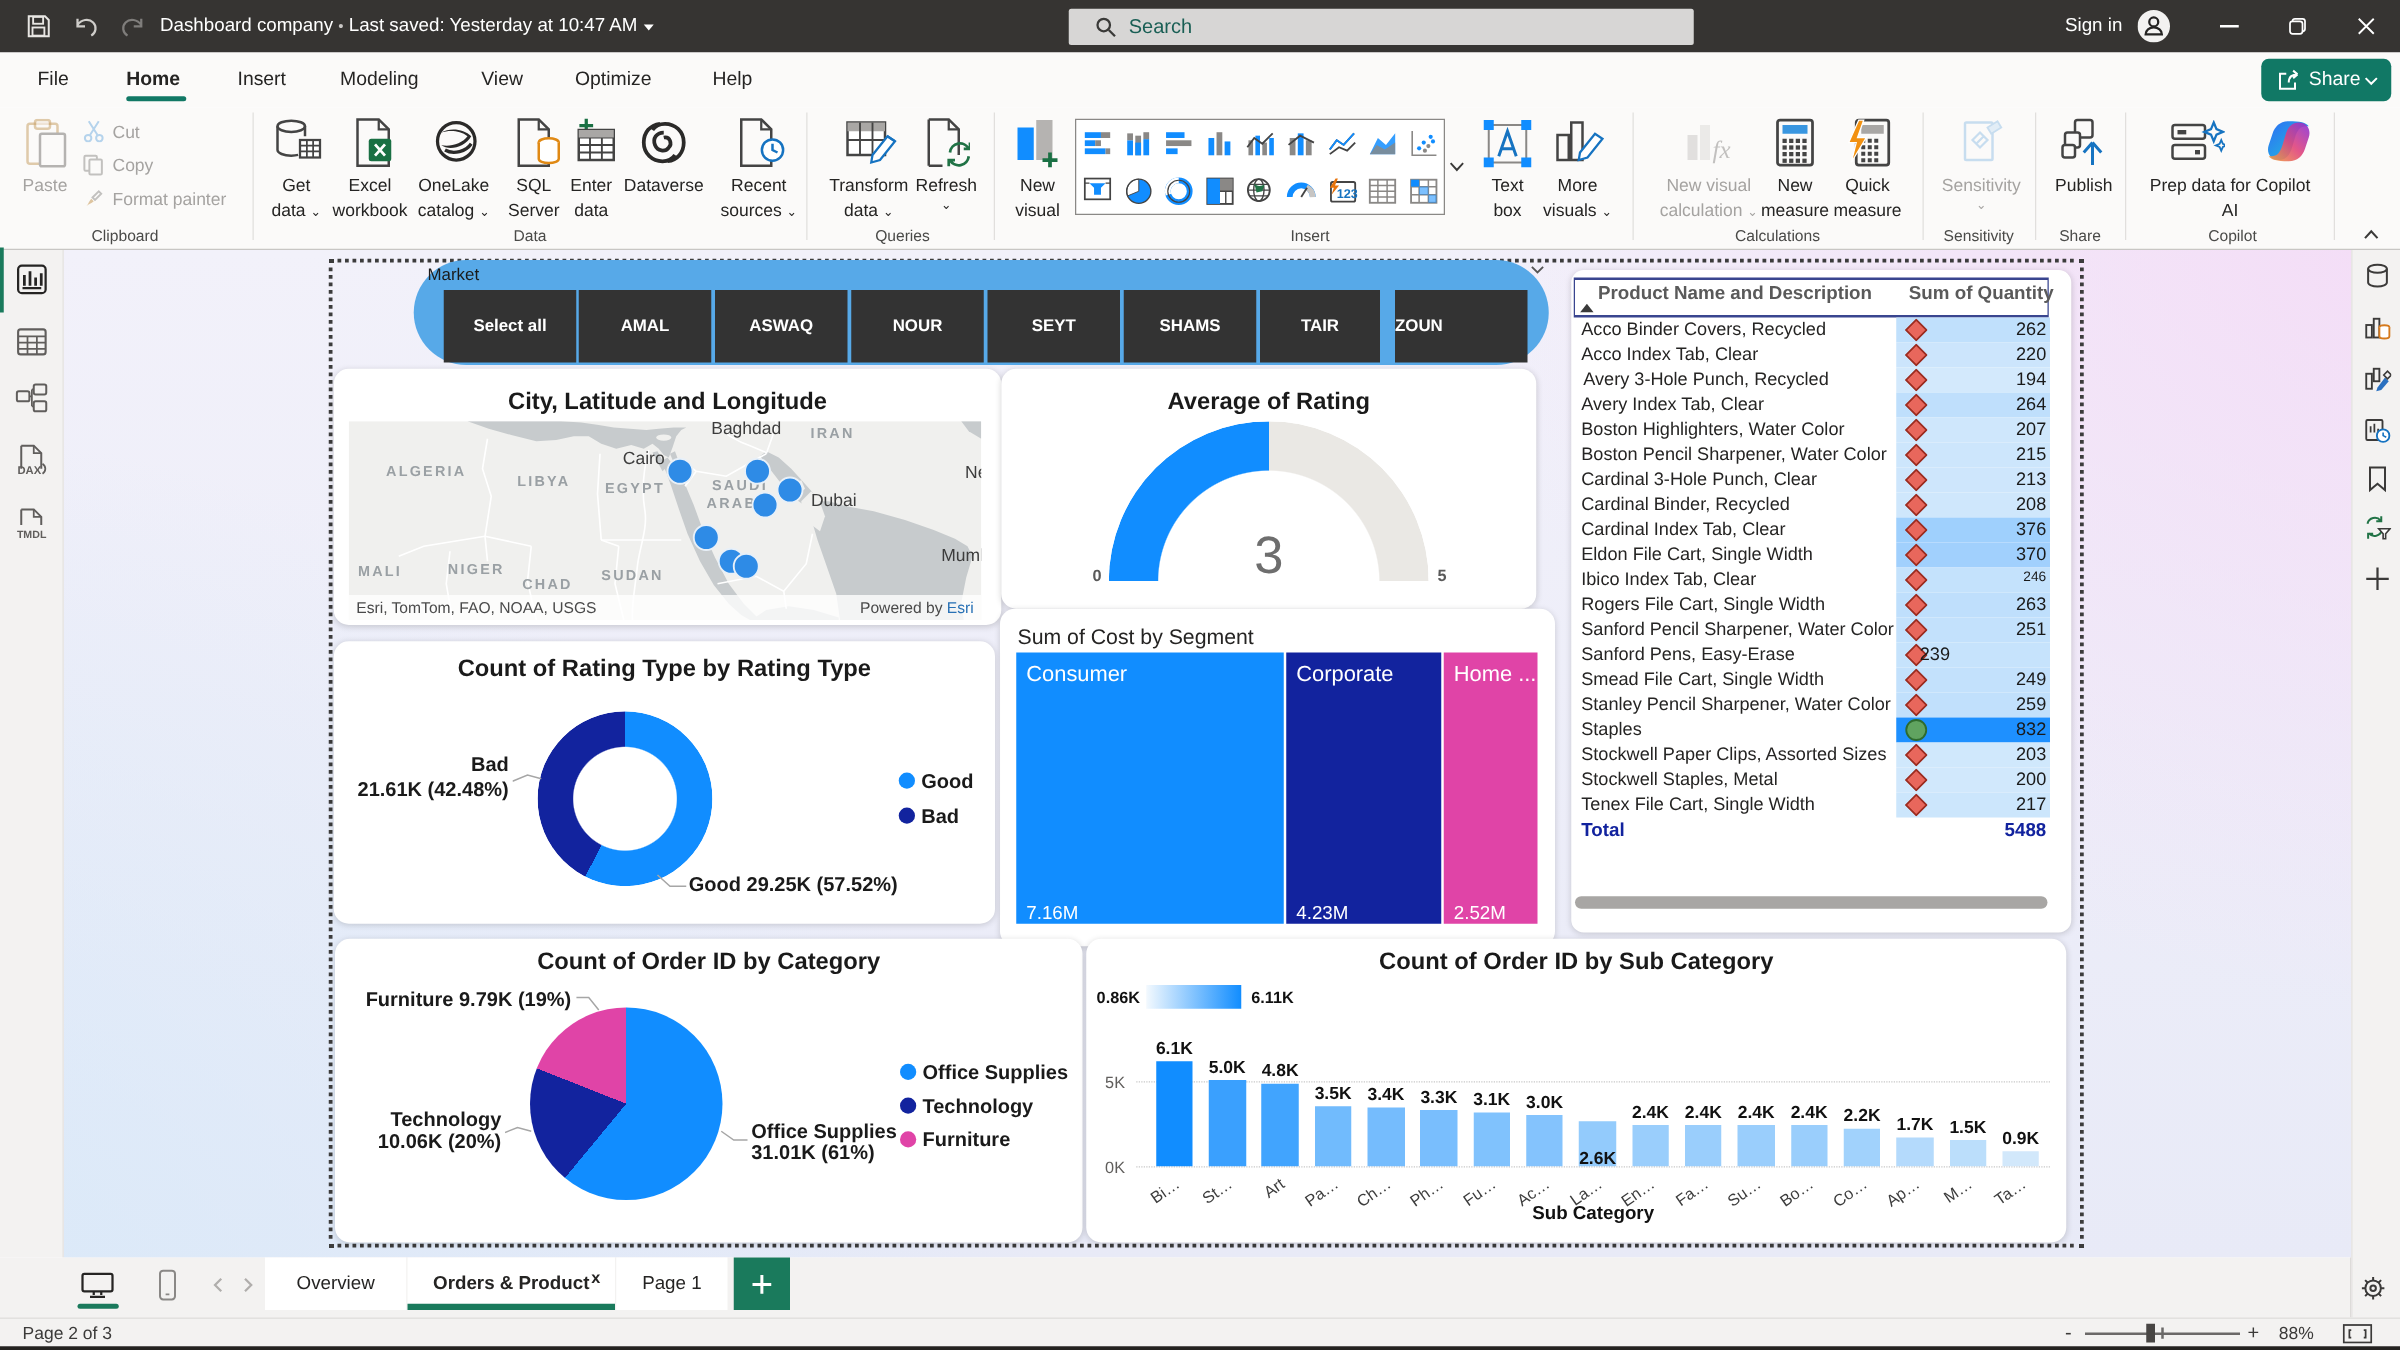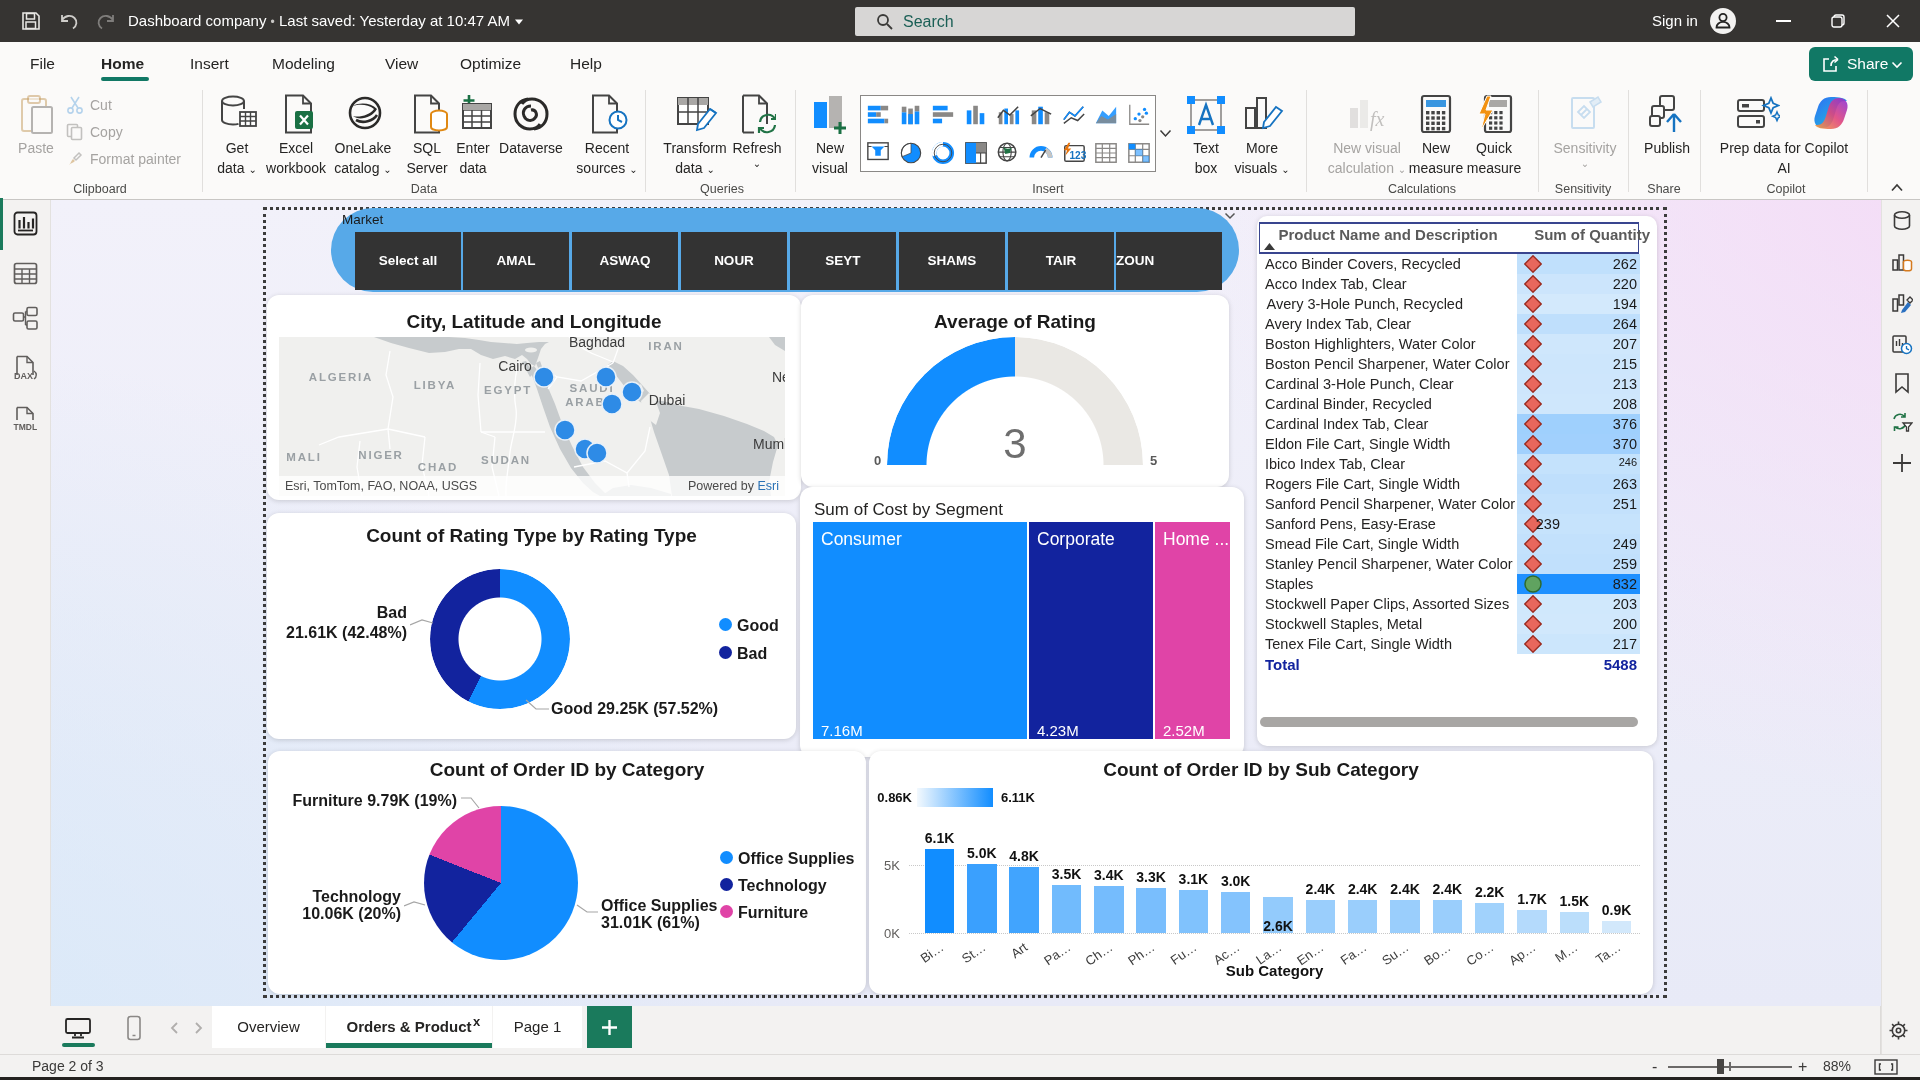--- a/index.html
+++ b/index.html
@@ -430,21 +430,21 @@
 <div class="canvas">
 <div class="page"></div>
 <div class="abs" style="left:280px;top:8px;width:908px;height:84px;background:#57a9e8;border-radius:42px;"></div>
 <div class="abs" style="left:291px;top:12px;font-size:13.5px;color:#1a1a1a;">Market</div>
 <div class="abs" style="left:304px;top:32px;width:106px;height:58px;background:#333333;color:#fff;font-weight:bold;font-size:13.5px;text-align:center;line-height:58px;">Select all</div>
 <div class="abs" style="left:412px;top:32px;width:106px;height:58px;background:#333333;color:#fff;font-weight:bold;font-size:13.5px;text-align:center;line-height:58px;">AMAL</div>
 <div class="abs" style="left:521px;top:32px;width:106px;height:58px;background:#333333;color:#fff;font-weight:bold;font-size:13.5px;text-align:center;line-height:58px;">ASWAQ</div>
 <div class="abs" style="left:630px;top:32px;width:106px;height:58px;background:#333333;color:#fff;font-weight:bold;font-size:13.5px;text-align:center;line-height:58px;">NOUR</div>
 <div class="abs" style="left:739px;top:32px;width:106px;height:58px;background:#333333;color:#fff;font-weight:bold;font-size:13.5px;text-align:center;line-height:58px;">SEYT</div>
 <div class="abs" style="left:848px;top:32px;width:106px;height:58px;background:#333333;color:#fff;font-weight:bold;font-size:13.5px;text-align:center;line-height:58px;">SHAMS</div>
-<div class="abs" style="left:957px;top:32px;width:106px;height:58px;background:#333333;color:#fff;font-weight:bold;font-size:13.5px;text-align:center;line-height:58px;">TAIR</div>
+<div class="abs" style="left:957px;top:32px;width:96px;height:58px;background:#333333;color:#fff;font-weight:bold;font-size:13.5px;text-align:center;line-height:58px;">TAIR</div>
 <div class="abs" style="left:1065px;top:32px;width:106px;height:58px;background:#333333;color:#fff;font-weight:bold;font-size:13.5px;text-align:left;line-height:58px;">ZOUN</div>
 <svg class="abs" style="left:1173px;top:12px" width="12" height="8" viewBox="0 0 12 8">
       <path d="M1.5 1.5 L6 6 L10.5 1.5" fill="none" stroke="#555" stroke-width="1.5"></path>
     </svg>
 <div class="card" style="left:216px;top:95px;width:534px;height:205px;"></div>
 <div class="ctitle" style="left:216px;top:111px;width:534px;">City, Latitude and Longitude</div>
 <svg class="abs" style="left:228px;top:137px" width="506" height="159" viewBox="0 0 506 159">
       <rect x="0" y="0" width="506" height="159" fill="#f0f0ee"></rect>
       <path d="M95 0 L112 6 L130 11 L150 16 L166 15 L180 12 L192 12 L202 18 L214 22 L226 19 L236 22 L243 18 L248 22 L252 27 L256 29 L259 21 L262 12 L266 7 L270 5 L260 5 L248 6 L238 7 L225 6 L212 5 L200 3 L186 1 L170 0 z" fill="#c7cbcd"></path>
       <ellipse cx="252" cy="13" rx="6" ry="2.5" fill="#f0f0ee"></ellipse>
@@ -541,21 +541,21 @@
 <svg class="abs" style="left:473px;top:498px" width="26" height="14" viewBox="0 0 26 14">
       <path d="M2 2 L12 11 L25 11" fill="none" stroke="#a6a6a6" stroke-width="1.2"></path>
     </svg>
 <div class="legdot" style="left:668px;top:418px;background:#118DFF;"></div>
 <div class="legtxt" style="left:686px;top:417px;">Good</div>
 <div class="legdot" style="left:668px;top:446px;background:#12239E;"></div>
 <div class="legtxt" style="left:686px;top:445px;">Bad</div>
     <div class="card" style="left:1206px;top:16px;width:400px;height:530px;border-radius:10px;"></div>
 <div class="abs" style="left:1208px;top:22px;width:380px;height:32px;border-top:2px solid #39458f;border-bottom:2px solid #39458f;border-left:1px solid #39458f;border-right:1px solid #39458f;"></div>
 <div class="abs" style="left:1208px;top:26px;width:258px;text-align:center;font-size:15px;font-weight:bold;color:#5a5a5a;">Product Name and Description</div>
-<div class="abs" style="left:1469px;top:26px;width:130px;text-align:right;font-size:15px;font-weight:bold;color:#5a5a5a;">Sum of Quantity</div>
+<div class="abs" style="left:1469px;top:26px;width:130px;text-align:center;font-size:15px;font-weight:bold;color:#5a5a5a;">Sum of Quantity</div>
 <svg class="abs" style="left:1213px;top:43px" width="11" height="7" viewBox="0 0 11 7">
       <path d="M5.5 0 L11 7 L0 7 z" fill="#3a3a3a"></path>
     </svg>
 <div class="abs" style="left:1214px;top:56px;width:250px;height:18px;font-size:14.5px;color:#252423;white-space:nowrap;">Acco Binder Covers, Recycled</div>
 <div class="abs" style="left:1466px;top:54px;width:123px;height:20px;background:rgb(192,224,252);"></div>
 <svg class="abs" style="left:1473px;top:55px" width="18" height="18" viewBox="0 0 18 18">
       <rect x="3.2" y="3.2" width="11.6" height="11.6" fill="#e8675c" stroke="#9c2c20" stroke-width="1.4" transform="rotate(45 9 9)"></rect>
     </svg>
 <div class="abs" style="left:1489px;top:56px;width:97px;height:18px;font-size:14.5px;color:#1a1a1a;text-align:right;">262</div>
 <div class="abs" style="left:1214px;top:76px;width:250px;height:18px;font-size:14.5px;color:#252423;white-space:nowrap;">Acco Index Tab, Clear</div>
@@ -852,21 +852,21 @@
 <div class="abs" style="left:1880px;top:0;width:1px;height:48px;background:#dddbd9;"></div>
 <svg class="abs" style="left:1888px;top:14px" width="21" height="21" viewBox="0 0 21 21">
       <g fill="none" stroke="#3b3a39" stroke-width="1.6">
         <circle cx="10.5" cy="10.5" r="6.2"></circle>
         <circle cx="10.5" cy="10.5" r="2.2"></circle>
         <path d="M10.5 1.5 v3 M10.5 16.5 v3 M1.5 10.5 h3 M16.5 10.5 h3 M4.1 4.1 l2.1 2.1 M14.8 14.8 l2.1 2.1 M16.9 4.1 l-2.1 2.1 M6.2 14.8 l-2.1 2.1"></path>
       </g>
     </svg>
 </div>
 <div class="statusbar">
-<div class="abs" style="left:18px;top:0;height:23px;line-height:23px;font-size:14px;color:#3b3a39;margin-left:14px;">Page 2 of 3</div>
+<div class="abs" style="left:18px;top:0;height:23px;line-height:23px;font-size:14px;color:#3b3a39;">Page 2 of 3</div>
 <div class="abs" style="left:1652px;top:0;height:23px;line-height:23px;font-size:16px;color:#3b3a39;">-</div>
 <div class="abs" style="left:1668px;top:11px;width:124px;height:1.5px;background:#6b6968;"></div>
 <div class="abs" style="left:1717px;top:4px;width:7px;height:15px;background:#484644;"></div>
 <div class="abs" style="left:1729px;top:7px;width:1.5px;height:9px;background:#6b6968;"></div>
 <div class="abs" style="left:1798px;top:0;height:23px;line-height:23px;font-size:16px;color:#3b3a39;">+</div>
 <div class="abs" style="left:1823px;top:0;height:23px;line-height:23px;font-size:14px;color:#3b3a39;">88%</div>
 <svg class="abs" style="left:1874px;top:4px" width="24" height="16" viewBox="0 0 24 16">
       <rect x="1" y="1" width="22" height="14" fill="none" stroke="#3b3a39" stroke-width="1.4"></rect>
       <path d="M7 5 H5.5 V11 H7 M17 5 H18.5 V11 H17" fill="none" stroke="#3b3a39" stroke-width="1.4"></path>
     </svg>

